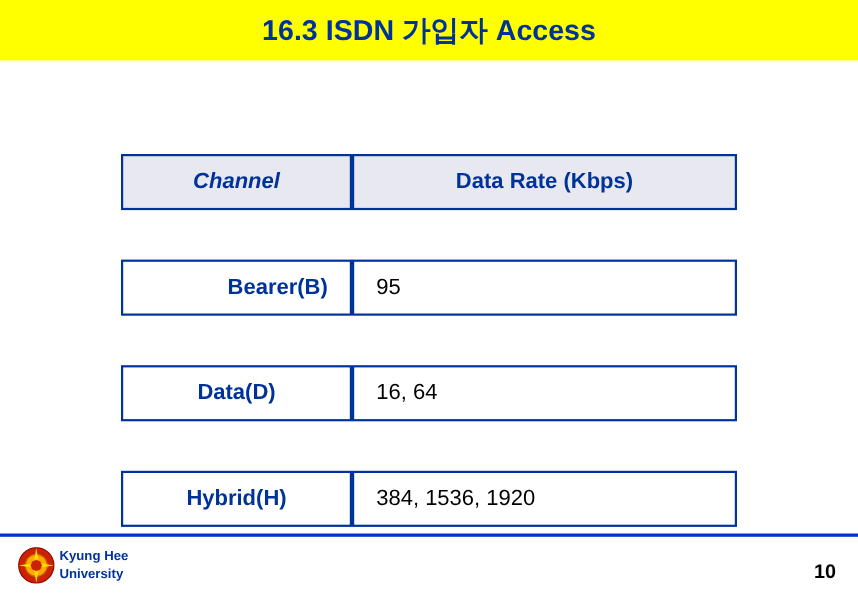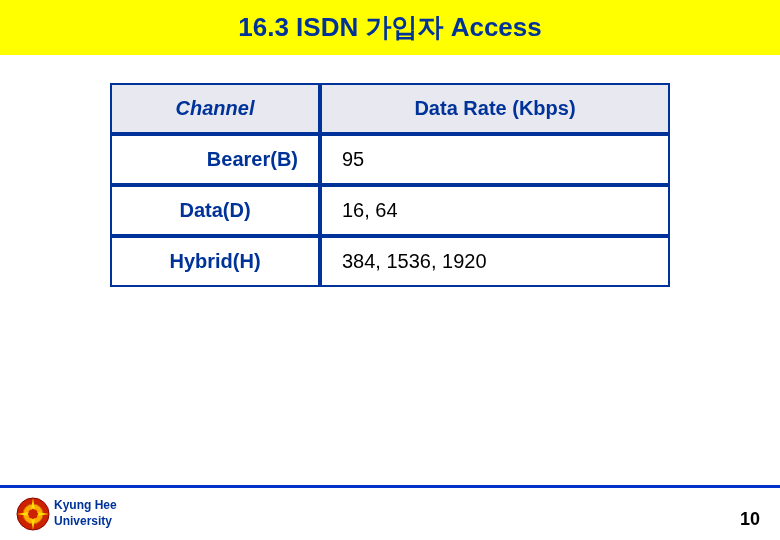--- a/index.html
+++ b/index.html
@@ -25,21 +25,21 @@
       display: flex;
       flex-direction: column;
       align-items: center;
     }
 
     .title-bar {
       background: #ffff00;
       width: 100%;
       padding: 10px 20px;
       text-align: center;
-      margin-bottom: 18px;
+      margin-bottom: 30px;
     }
 
     .title-text {
       font-size: 26px;
       font-weight: bold;
       color: #003399;
       font-family: Arial, sans-serif;
     }
 
     .table-container {
@@ -53,20 +53,21 @@
       display: flex;
       flex-direction: row;
     }
 
     .cell {
       border: 2px solid #003399;
       padding: 12px 20px;
       font-size: 20px;
       font-family: Arial, sans-serif;
       min-width: 200px;
+      margin-top: 45px;
     }
 
     .cell-channel {
       width: 210px;
       color: #003399;
       font-style: italic;
       font-weight: bold;
       text-align: center;
       background: #e8e8f0;
     }

